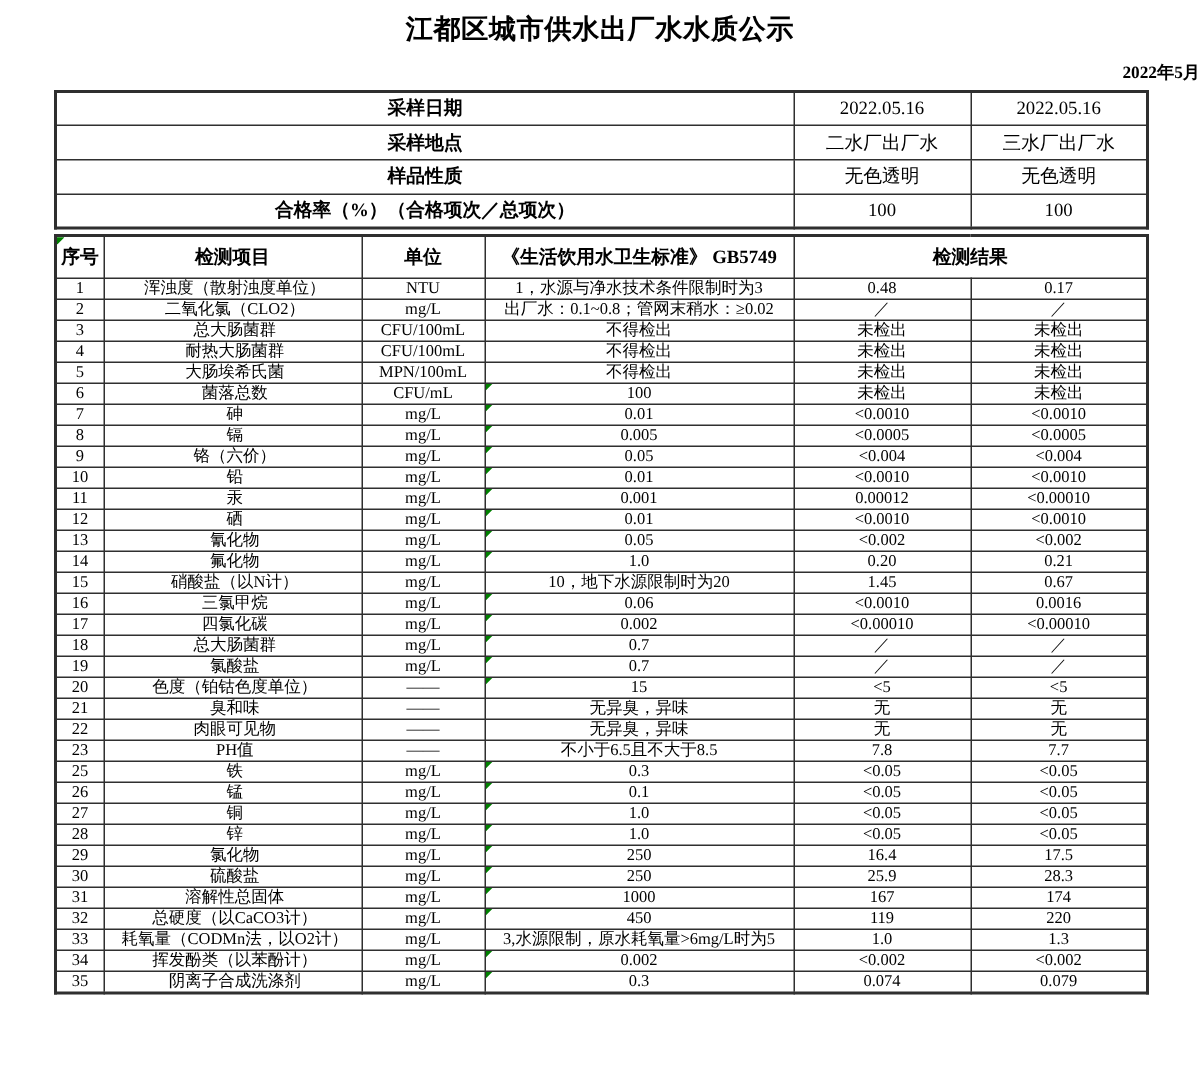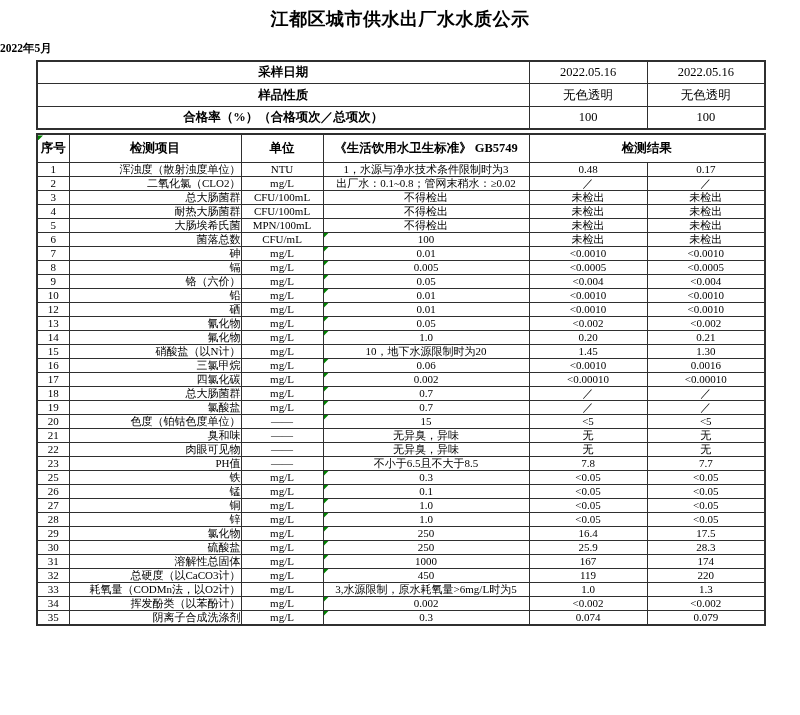--- a/index.html
+++ b/index.html
@@ -13,21 +13,21 @@
   .page { position: relative; width: 800px; height: 715px; border-radius: 21px; }
 
   .page-title {
     text-align: center;
     font-size: 18px;
     font-weight: bold;
     padding-top: 7px;
     letter-spacing: 0.5px;
   }
   .page-subtitle {
-    text-align: left;
+    text-align: right;
     font-size: 11.5px;
     font-weight: bold;
     margin-top: 10px;
     margin-bottom: 4px;
   }
 
   table {
     border-collapse: collapse;
     table-layout: fixed;
     margin-left: 36px;
@@ -54,21 +54,21 @@
     font-weight: bold;
     position: relative;
   }
   .results-table tbody td {
     height: 13.35px;
     font-size: 11px;
     line-height: 13px;
     position: relative;
   }
   .results-table tbody td.cell-item {
-    text-align: right;
+    text-align: center;
     padding-left: 3px;
   }
 
   .corner-flag {
     position: absolute;
     left: 0; top: 0;
     width: 5px; height: 5px;
     background: var(--flag-color, #008000);
     clip-path: polygon(0 0, 100% 0, 0 100%);
   }
@@ -85,20 +85,25 @@
     <colgroup>
       <col style="width:492px">
         <col style="width:118px">
         <col style="width:118px">
     </colgroup>
     <tbody id="info-body">
         <tr>
           <td class="info-label">采样日期</td>
           <td>2022.05.16</td>
           <td>2022.05.16</td>
+        </tr>
+        <tr>
+          <td class="info-label">采样地点</td>
+          <td>二水厂出厂水</td>
+          <td>三水厂出厂水</td>
         </tr>
         <tr>
           <td class="info-label">样品性质</td>
           <td>无色透明</td>
           <td>无色透明</td>
         </tr>
         <tr>
           <td class="info-label">合格率（%）（合格项次／总项次）</td>
           <td>100</td>
           <td>100</td>
@@ -199,20 +204,28 @@
         </tr>
         <tr>
           <td class="cell-no">10</td>
           <td class="cell-item">铅</td>
           <td class="cell-unit">mg/L</td>
           <td class="cell-standard"><span class="corner-flag"></span><span>0.01</span></td>
           <td class="cell-result-plant2">&lt;0.0010</td>
           <td class="cell-result-plant3">&lt;0.0010</td>
         </tr>
         <tr>
+          <td class="cell-no">11</td>
+          <td class="cell-item">汞</td>
+          <td class="cell-unit">mg/L</td>
+          <td class="cell-standard"><span class="corner-flag"></span><span>0.001</span></td>
+          <td class="cell-result-plant2">0.00012</td>
+          <td class="cell-result-plant3">&lt;0.00010</td>
+        </tr>
+        <tr>
           <td class="cell-no">12</td>
           <td class="cell-item">硒</td>
           <td class="cell-unit">mg/L</td>
           <td class="cell-standard"><span class="corner-flag"></span><span>0.01</span></td>
           <td class="cell-result-plant2">&lt;0.0010</td>
           <td class="cell-result-plant3">&lt;0.0010</td>
         </tr>
         <tr>
           <td class="cell-no">13</td>
           <td class="cell-item">氰化物</td>
@@ -228,21 +241,21 @@
           <td class="cell-standard"><span class="corner-flag"></span><span>1.0</span></td>
           <td class="cell-result-plant2">0.20</td>
           <td class="cell-result-plant3">0.21</td>
         </tr>
         <tr>
           <td class="cell-no">15</td>
           <td class="cell-item">硝酸盐（以N计）</td>
           <td class="cell-unit">mg/L</td>
           <td class="cell-standard">10，地下水源限制时为20</td>
           <td class="cell-result-plant2">1.45</td>
-          <td class="cell-result-plant3">1.30</td>
+          <td class="cell-result-plant3">0.67</td>
         </tr>
         <tr>
           <td class="cell-no">16</td>
           <td class="cell-item">三氯甲烷</td>
           <td class="cell-unit">mg/L</td>
           <td class="cell-standard"><span class="corner-flag"></span><span>0.06</span></td>
           <td class="cell-result-plant2">&lt;0.0010</td>
           <td class="cell-result-plant3">0.0016</td>
         </tr>
         <tr>

